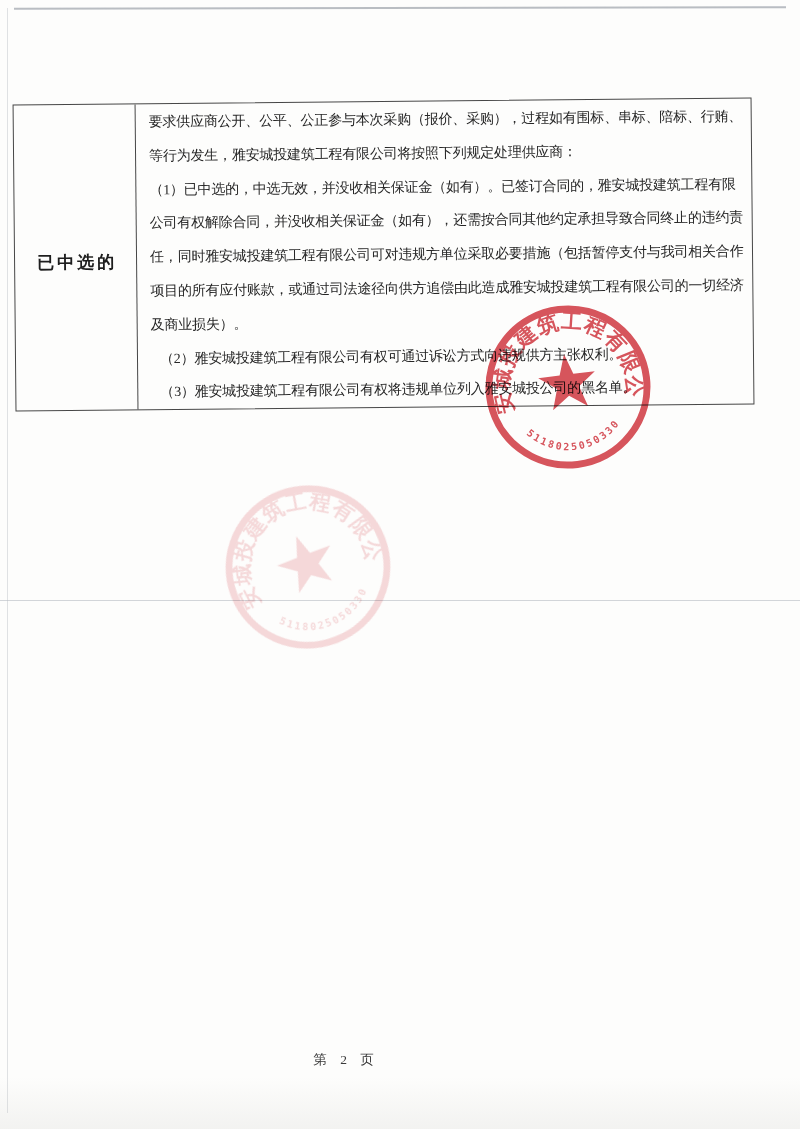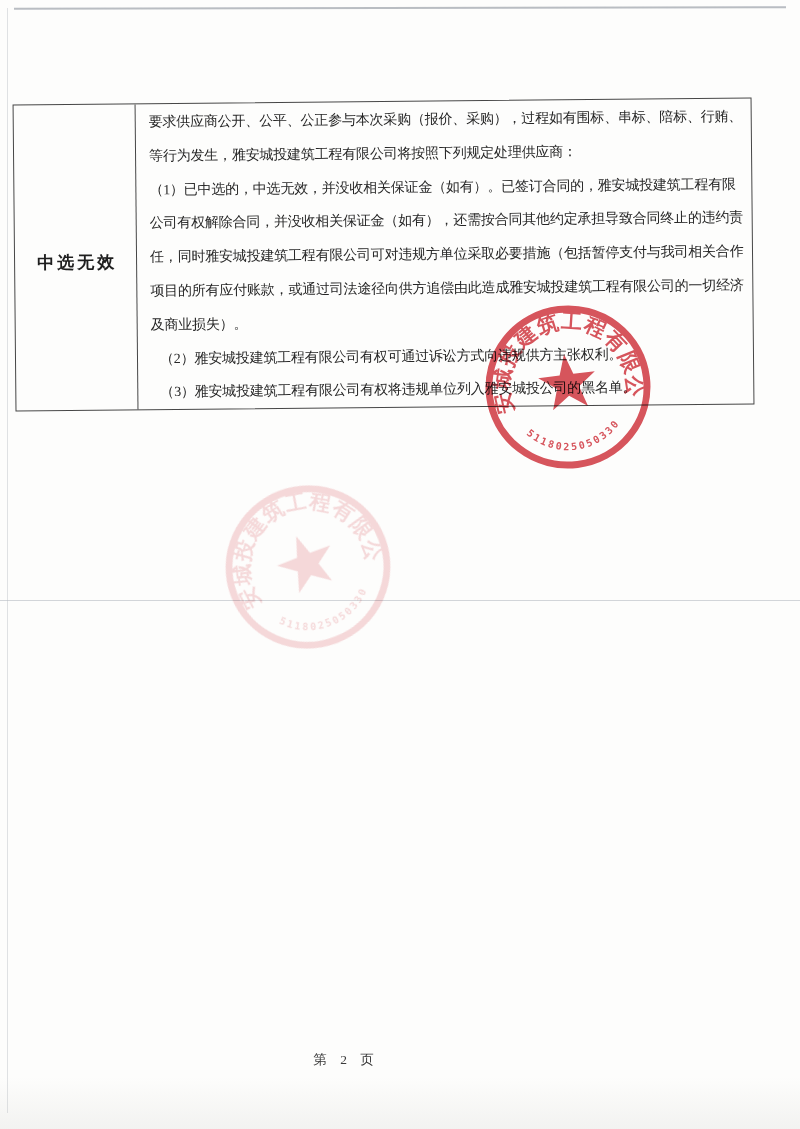--- a/index.html
+++ b/index.html
@@ -65,21 +65,21 @@
 <body>
 
 <div class="scan-top-line"></div>
 <div class="scan-left-line"></div>
 <div class="scan-mid-line"></div>
 <div class="scan-bottom-shade"></div>
 
 <div class="sheet">
   <div class="doc-table">
     <div class="cell-label">
-      <span>中选无效</span>
+      <span>已中选的</span>
     </div>
     <div class="cell-body">
       <div class="tline">要求供应商公开、公平、公正参与本次采购（报价、采购），过程如有围标、串标、陪标、行贿、</div>
       <div class="tline">等行为发生，雅安城投建筑工程有限公司将按照下列规定处理供应商：</div>
       <div class="tline">（1）已中选的，中选无效，并没收相关保证金（如有）。已签订合同的，雅安城投建筑工程有限</div>
       <div class="tline">公司有权解除合同，并没收相关保证金（如有），还需按合同其他约定承担导致合同终止的违约责</div>
       <div class="tline">任，同时雅安城投建筑工程有限公司可对违规方单位采取必要措施（包括暂停支付与我司相关合作</div>
       <div class="tline">项目的所有应付账款，或通过司法途径向供方追偿由此造成雅安城投建筑工程有限公司的一切经济</div>
       <div class="tline">及商业损失）。</div>
       <div class="tline indent">（2）雅安城投建筑工程有限公司有权可通过诉讼方式向违规供方主张权利。</div>

